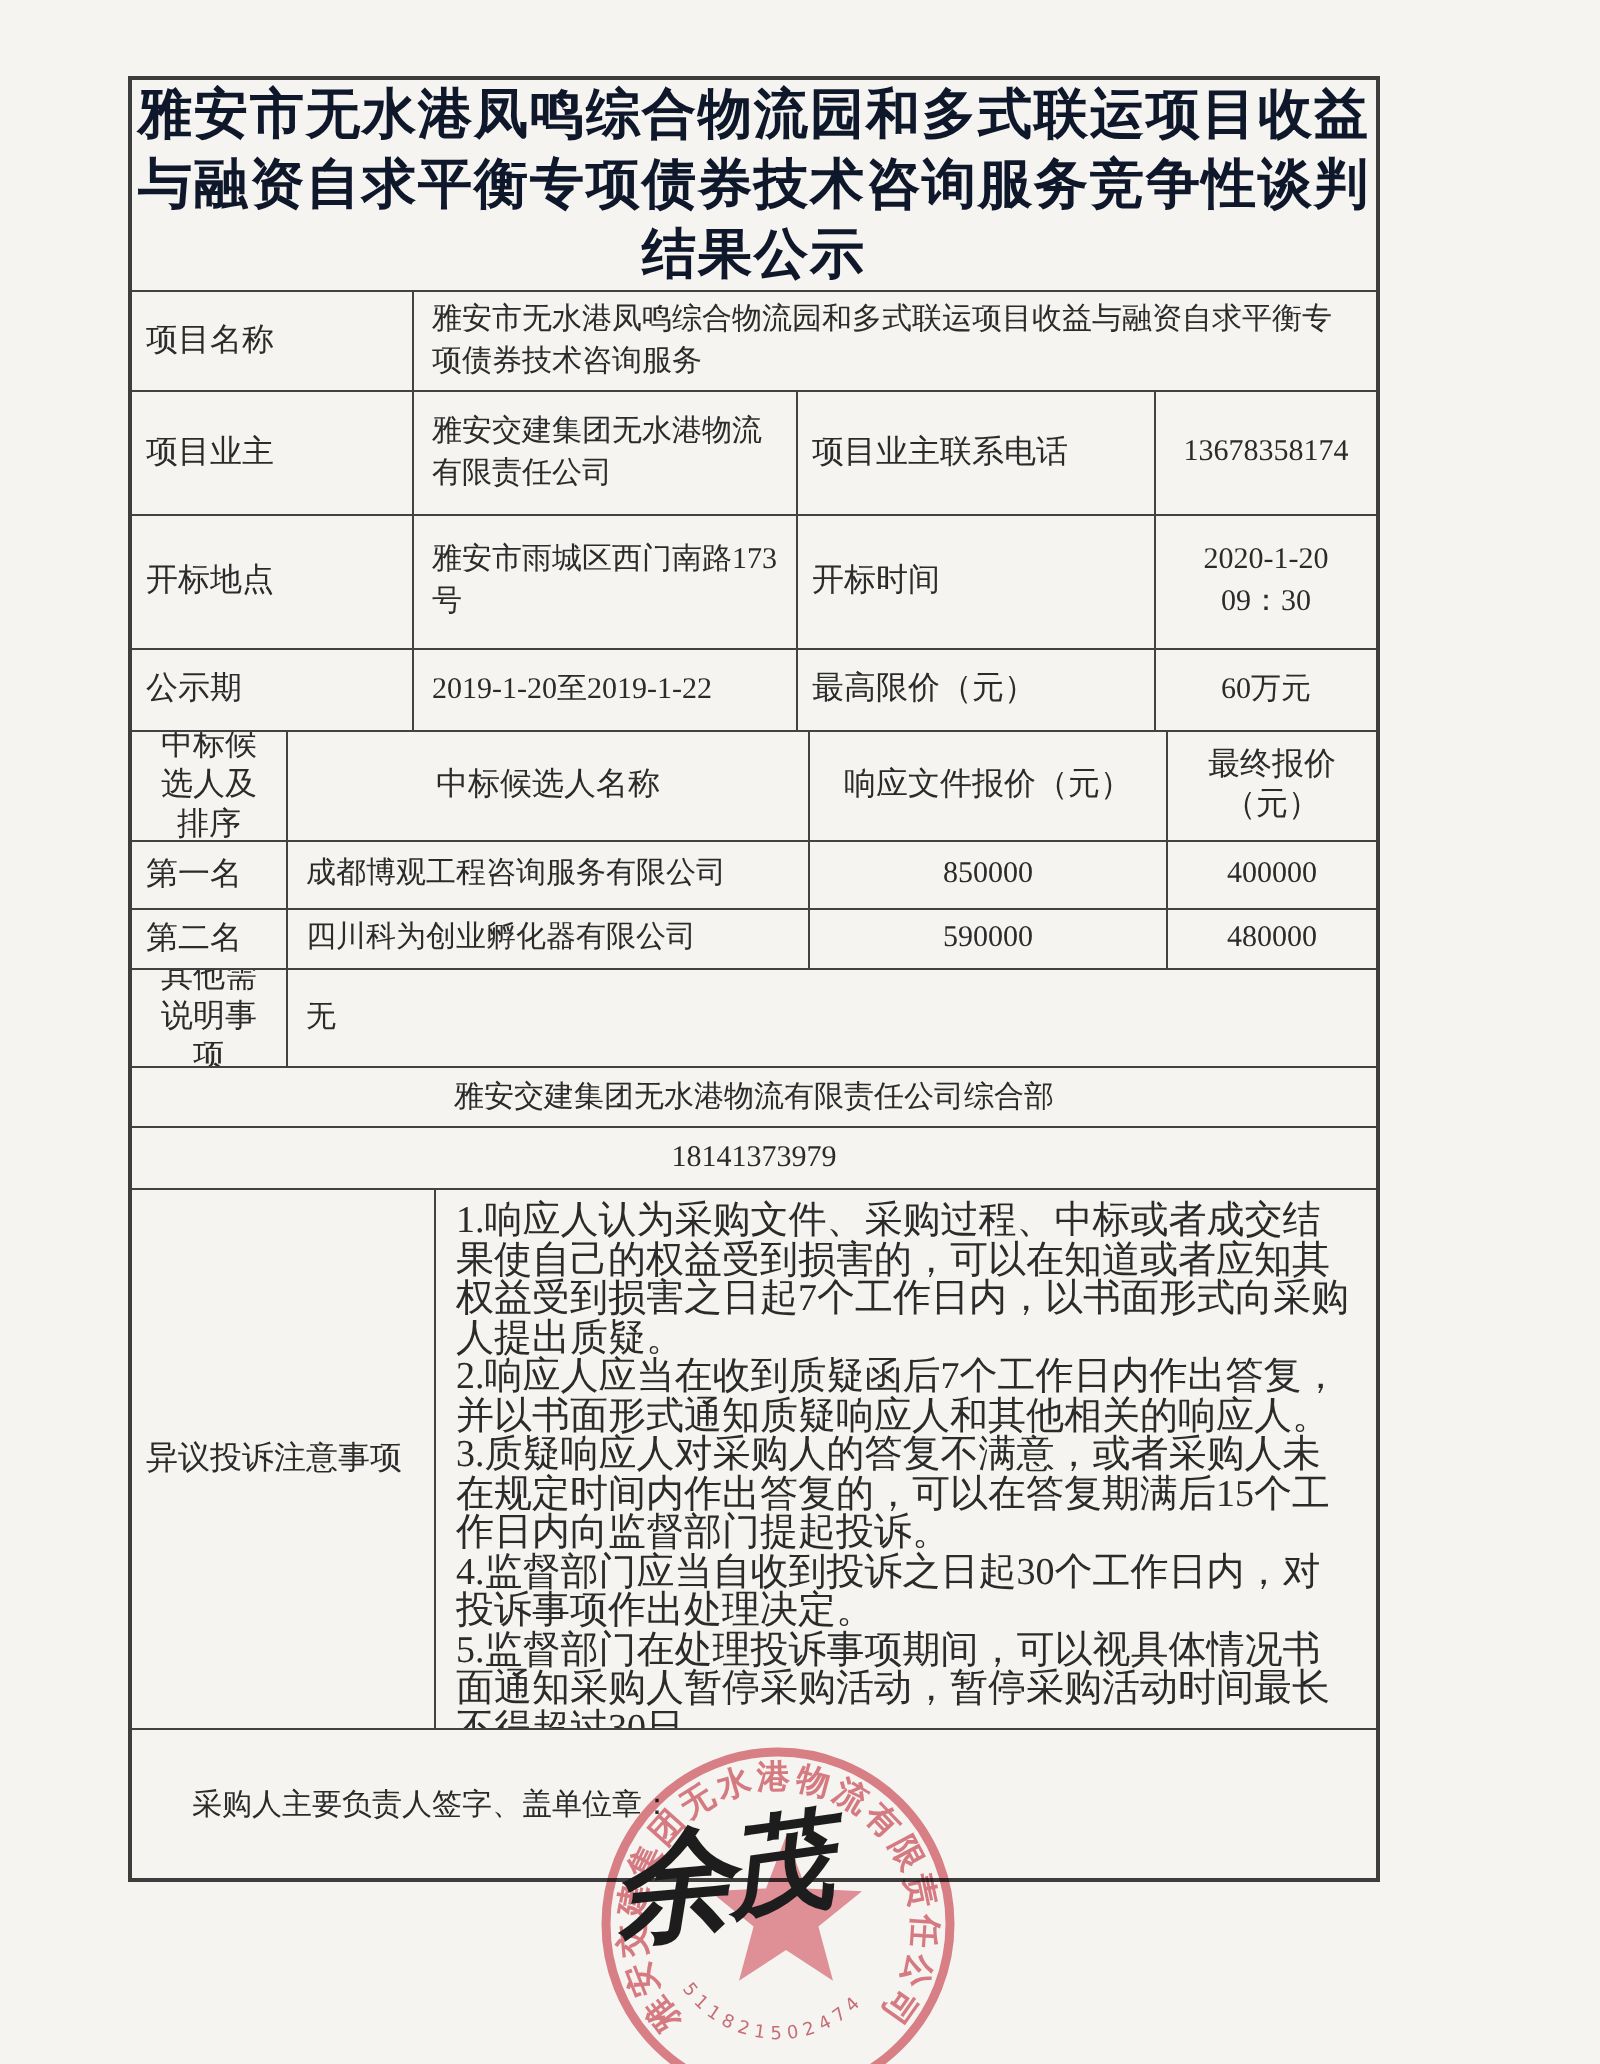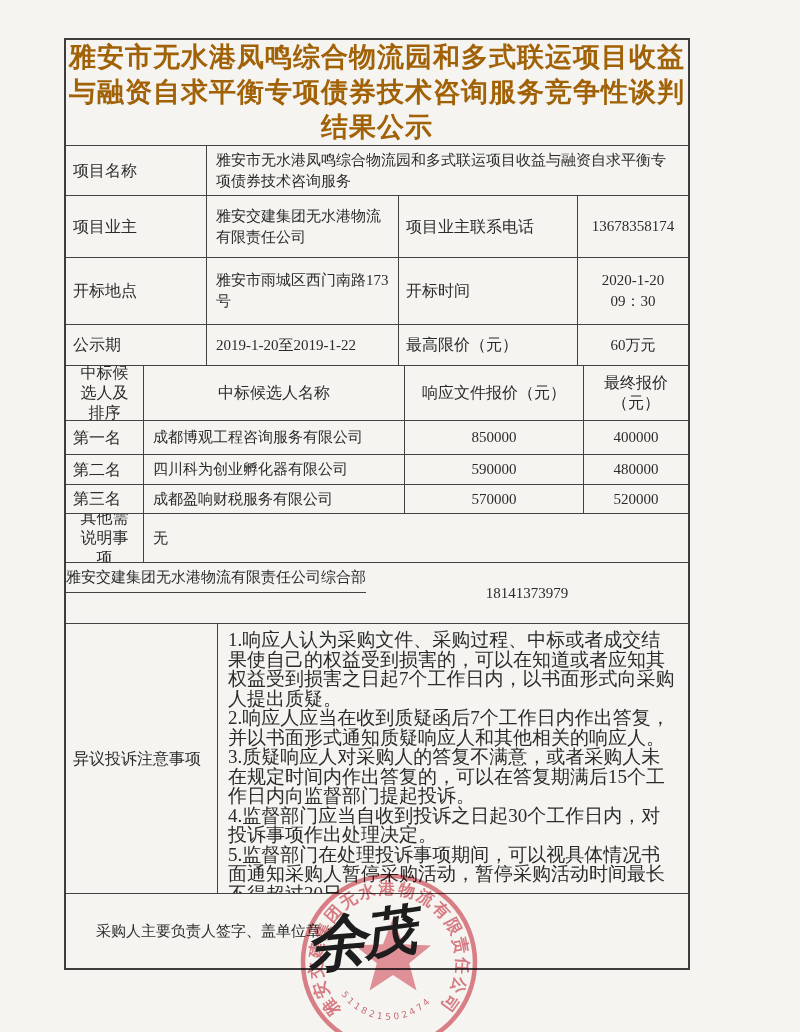--- a/index.html
+++ b/index.html
@@ -19,37 +19,37 @@
   .row{display:flex;border-bottom:1.5px solid #424242;box-sizing:border-box;}
   .row:last-child{border-bottom:none;padding-left:21px;}
   .c{box-sizing:border-box;border-right:1.5px solid #424242;display:flex;align-items:center;overflow:hidden;}
   .c:last-child{border-right:none;}
   .lbl{padding:2px 7px;font-size:16px;line-height:20px;}
   .val{padding:3px 9px;font-size:15px;line-height:21px;}
   .cen{justify-content:center;text-align:center;}
   .title-row{height:106px;align-items:center;justify-content:center;}
   .title{
     width:100%;text-align:center;font-size:27px;font-weight:bold;
-    line-height:35px;letter-spacing:1px;color:#a16207;
+    line-height:35px;letter-spacing:1px;color:#0f172a;
   }
   
   .w-lab1{width:141px;}
   .w-val1{width:192px;}
   .w-lab2{width:179px;}
   .w-val2{flex:1;}
   
   .w-rank{width:78px;}
   .w-name{width:261px;}
   .w-resp{width:179px;}
   .w-fin{flex:1;}
   
   .w-sup{width:149px;}
   .w-obj{width:152px;}
   .grow{flex:1;}
-  .stack{display:flex;flex-direction:row;align-items:stretch;padding:0;}
+  .stack{display:flex;flex-direction:column;align-items:stretch;padding:0;}
   .substack{display:flex;align-items:center;justify-content:center;text-align:center;font-size:15px;}
   .sub-top{height:30px;border-bottom:1.5px solid #424242;box-sizing:border-box;}
   .sub-bot{flex:1;}
   .obj-col{display:flex;flex-direction:column;padding:0;align-items:stretch;}
   .obj-text{flex:1;display:flex;flex-direction:column;justify-content:center;padding:6px 10px;font-size:19px;line-height:19.5px;}
   .obj-text p{margin:0;}
   .obj-empty{height:22px;border-top:1.5px solid #424242;box-sizing:border-box;}
   .sig-row{height:74px;}
   .sig-cell{padding-left:9px;font-size:15px;}
   
@@ -121,26 +121,20 @@
     <div class="c w-name val">成都博观工程咨询服务有限公司</div>
     <div class="c w-resp val cen">850000</div>
     <div class="c w-fin val cen">400000</div>
   </div>
   <div class="row" style="height:30px">
     <div class="c w-rank lbl">第二名</div>
     <div class="c w-name val">四川科为创业孵化器有限公司</div>
     <div class="c w-resp val cen">590000</div>
     <div class="c w-fin val cen">480000</div>
   </div>
-  <div class="row" style="height:29px">
-    <div class="c w-rank lbl">第三名</div>
-    <div class="c w-name val">成都盈响财税服务有限公司</div>
-    <div class="c w-resp val cen">570000</div>
-    <div class="c w-fin val cen">520000</div>
-  </div>
 
   <div class="row" style="height:49px">
     <div class="c w-rank lbl cen">其他需说明事项</div>
     <div class="c grow val">无</div>
   </div>
 
   <div class="row" style="height:61px">
     <div class="c grow stack">
       <div class="substack sub-top">雅安交建集团无水港物流有限责任公司综合部</div>
       <div class="substack sub-bot">18141373979</div>

